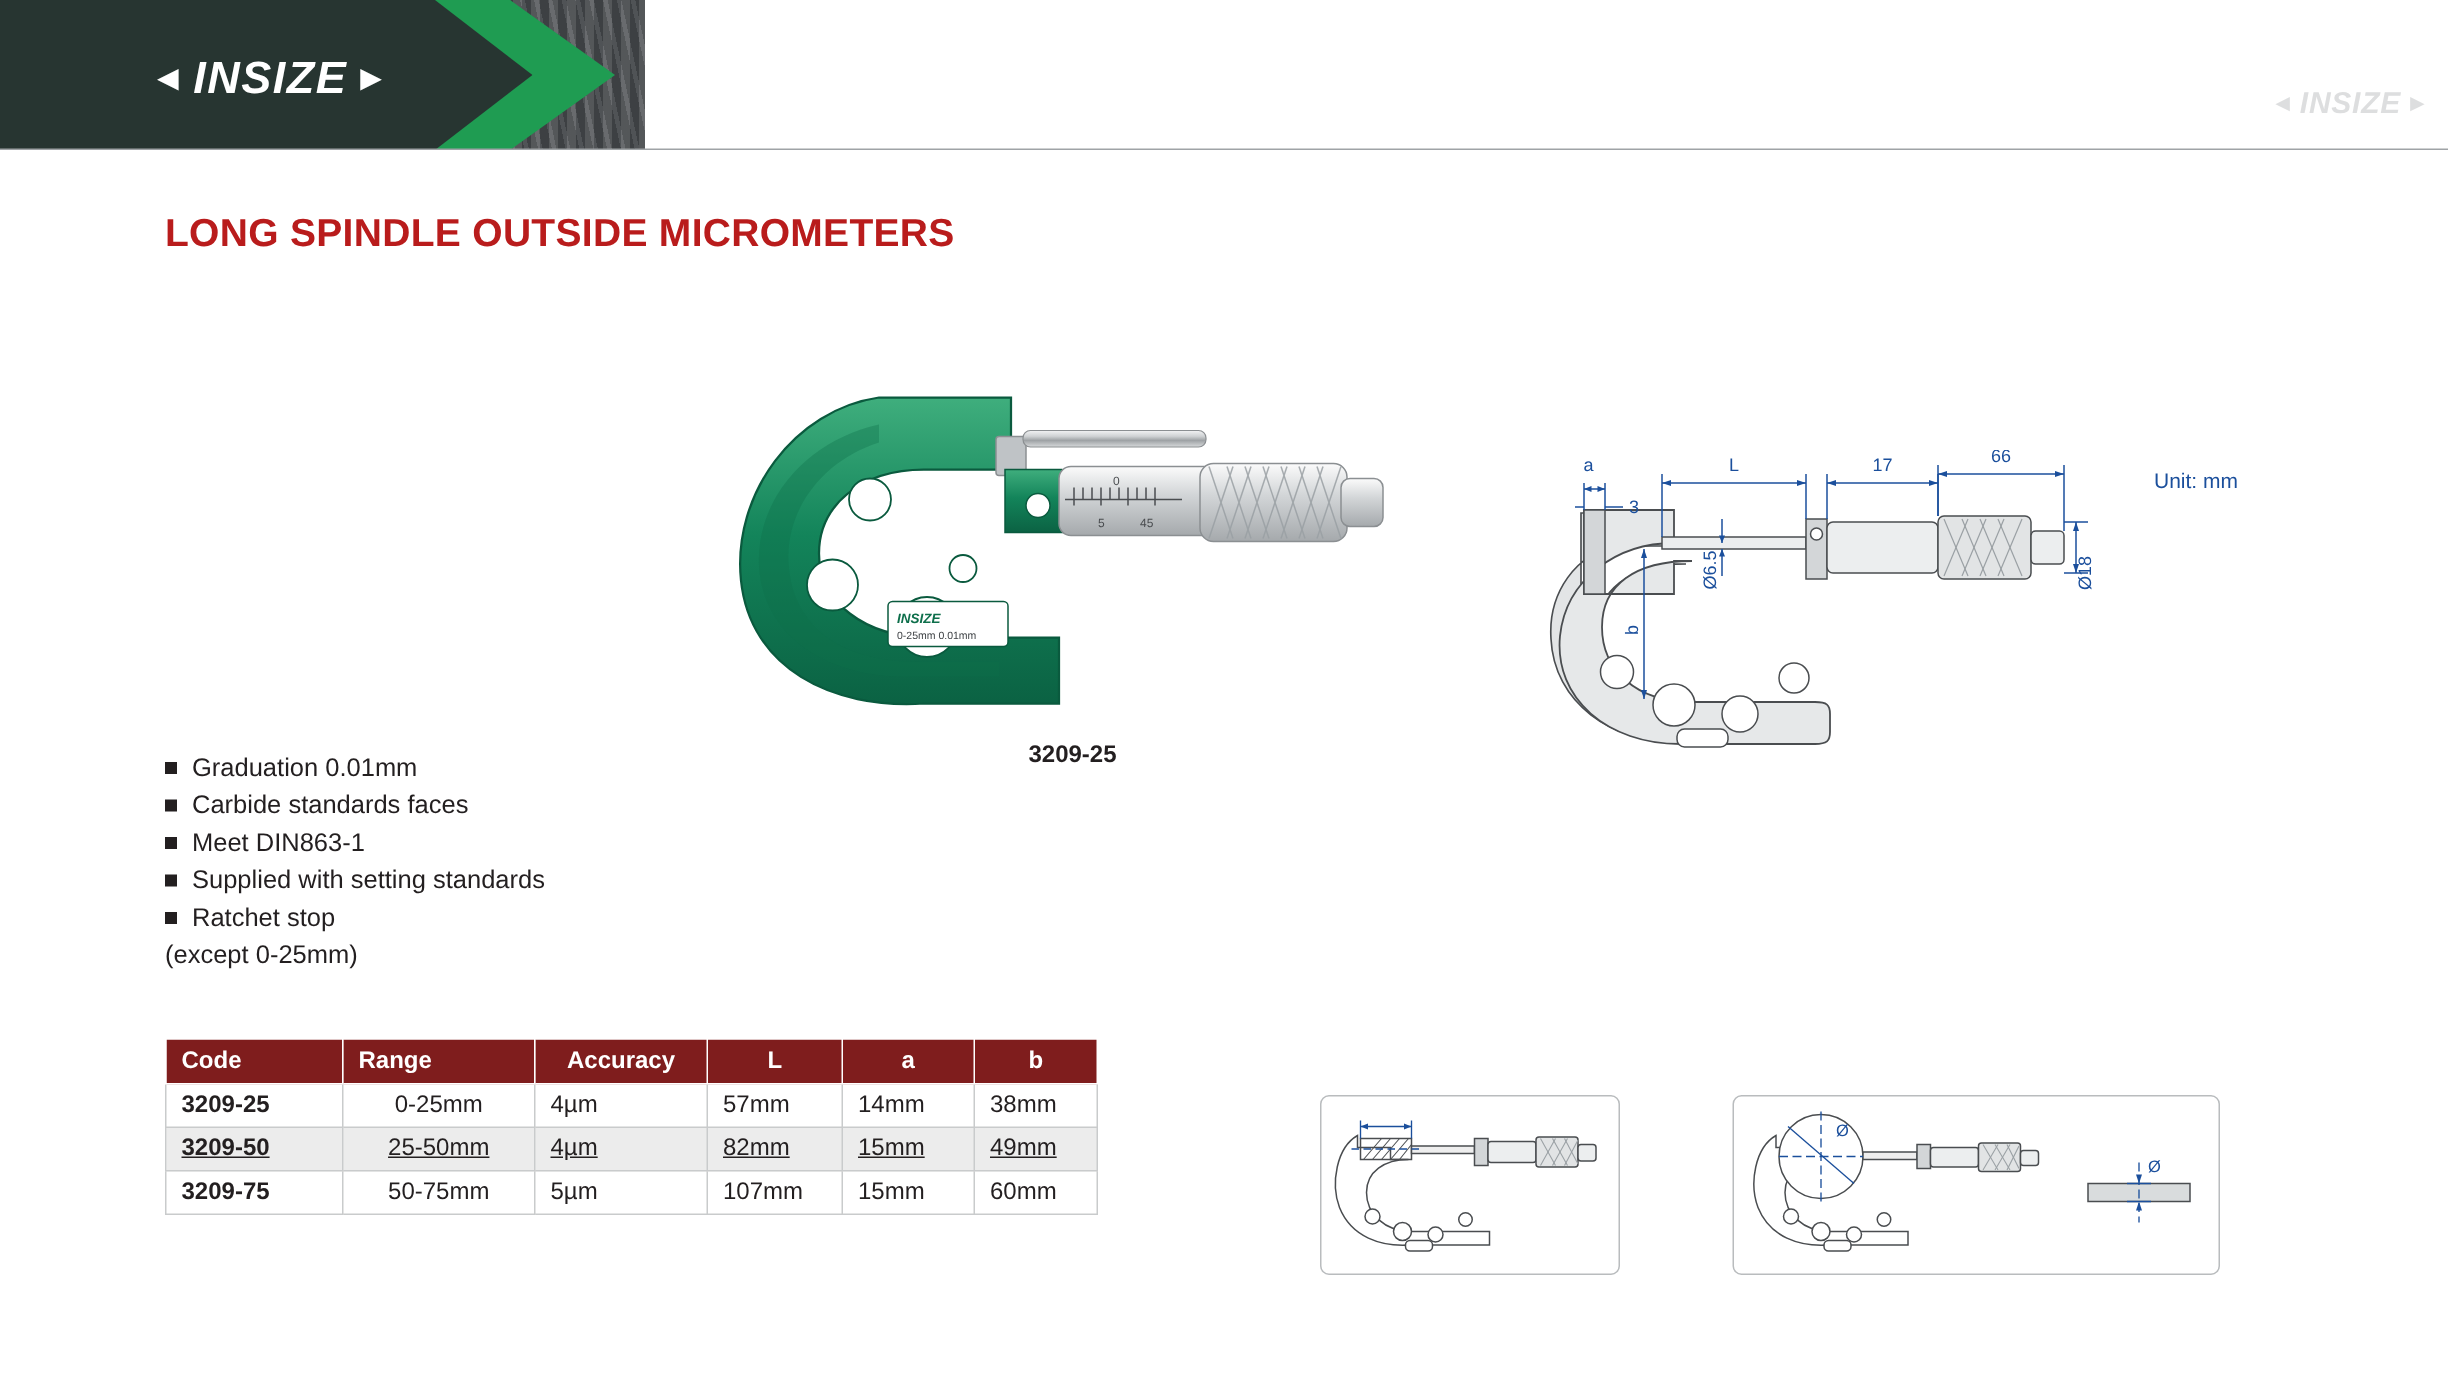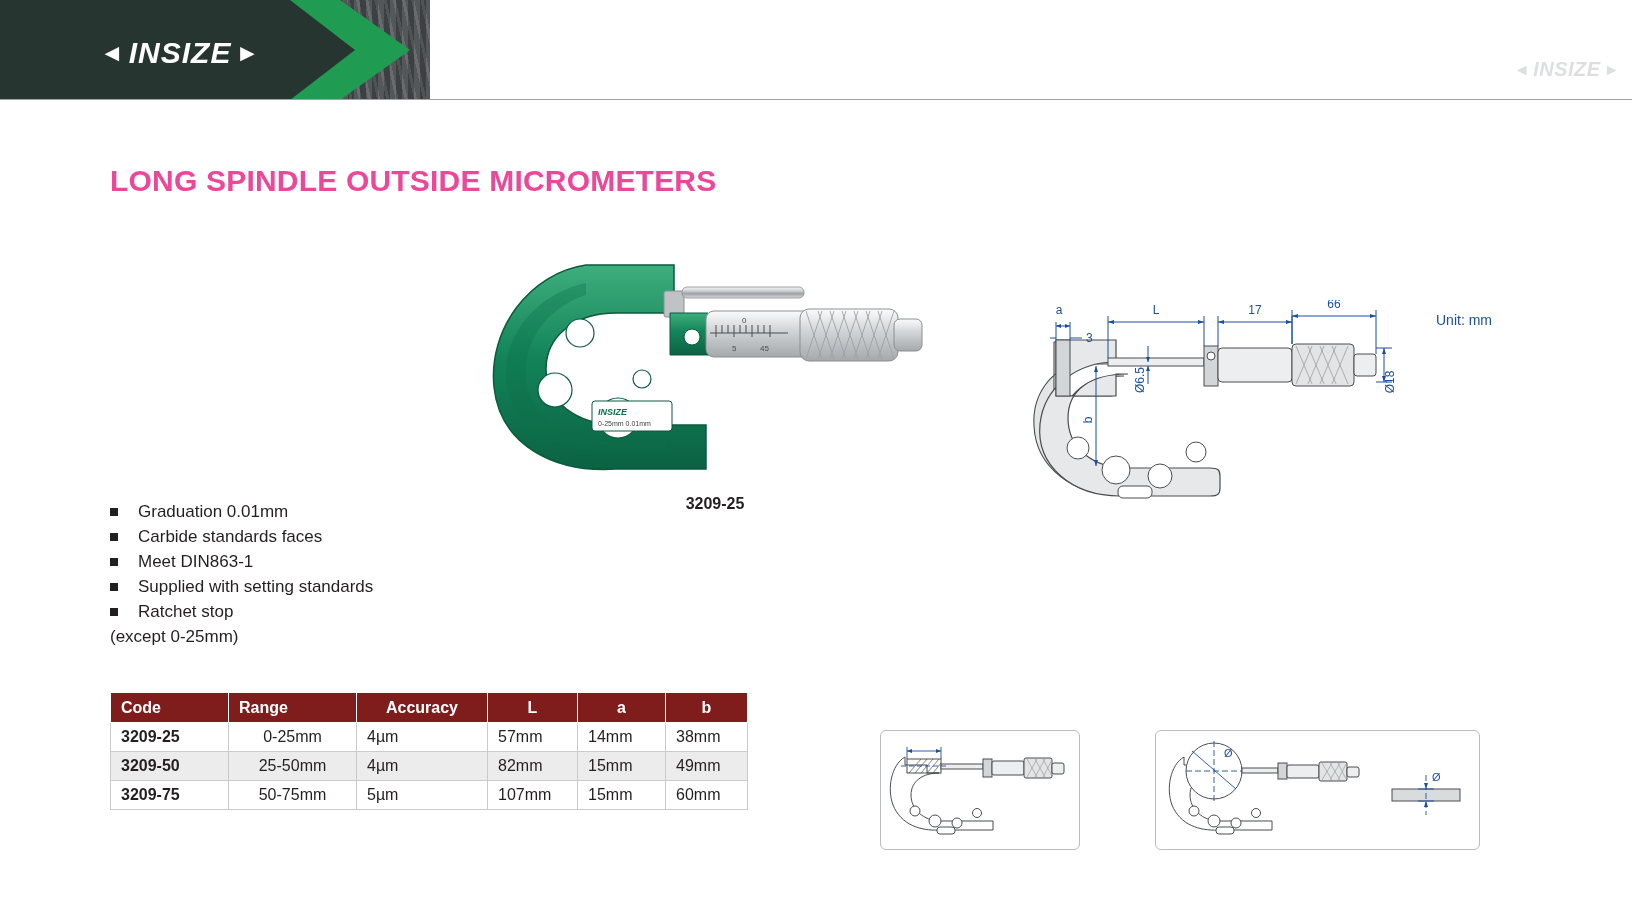--- a/index.html
+++ b/index.html
@@ -57,27 +57,27 @@
     display:flex; align-items:center; gap:3px;
   }
   .header-right-logo .arrow-l,.header-right-logo .arrow-r{font-size:16px;font-style:normal;}
   .header-rule {
     position:absolute; top:99px; left:0; width:1632px; height:2px; background:#9fa3a6;
   }
 
   
   .page-title {
     position: absolute; left: 110px; top: 140px;
-    font-size: 30px; font-weight: 700; color: #ec4899; letter-spacing: .2px; margin-top: 24px;
+    font-size: 26px; font-weight: 700; color: #b91c1c; letter-spacing: .2px;
   }
 
   
   .features { position: absolute; left: 110px; top: 500px; }
   .feature {
-    display:flex; align-items:flex-start; gap:20px;
+    display:flex; align-items:flex-start; gap:10px;
     font-size: 17px; color: #231f20; line-height: 24px; margin-bottom: 1px;
   }
   .bullet { width:8px; height:8px; background:#231f20; margin-top:8px; flex:0 0 8px; }
   .feature-sub {
     font-size:17px; color:#231f20; line-height:24px; 
   }
 
   
   .photo-wrap { position:absolute; left: 470px; top: 255px; width: 480px; height: 230px; }
   .prod-caption {
@@ -105,22 +105,22 @@
   }
   .spec-table th.left { text-align:left; }
   .spec-table td {
     height: 29px; padding: 0 10px; border: 1px solid #c9cbcc;
     text-align:left; color:#231f20; white-space:nowrap;
   }
   .spec-table td.code { font-weight:700; text-align:left; }
   .spec-table td.range { text-align:center; }
   .spec-table tr.alt td { background: #eceded; }
   .spec-table tr td { background:#ffffff; }
-  .spec-table tr.alt td { background:#ececec; }
-  .col-code{width:118px}.col-range{width:128px}.col-acc{width:131px}
+  .spec-table tr.alt td { background:#ececec;text-decoration:underline; }
+  .col-code{width:118px}.col-range{width:128px}.col-acc{width:115px}
   .col-l{width:90px}.col-a{width:88px}.col-b{width:82px}
 
   
   .app-box {
     position:absolute; border:1px solid #b9bcbe; border-radius:6px; background:#fff;
   }
   #app-box-1 { left: 880px; top: 730px; width: 200px; height: 120px; }
   #app-box-2 { left: 1155px; top: 730px; width: 325px; height: 120px; }
 
   svg { display:block; }

